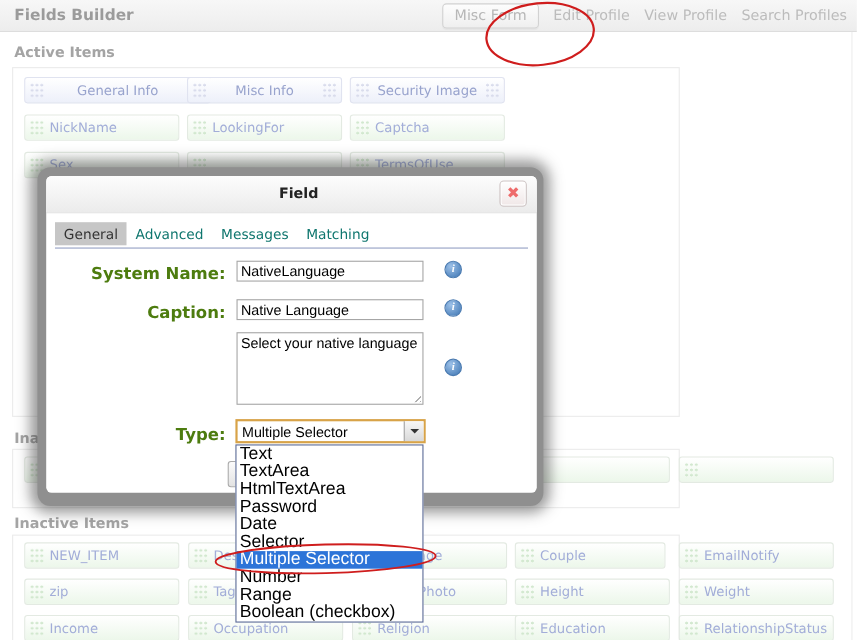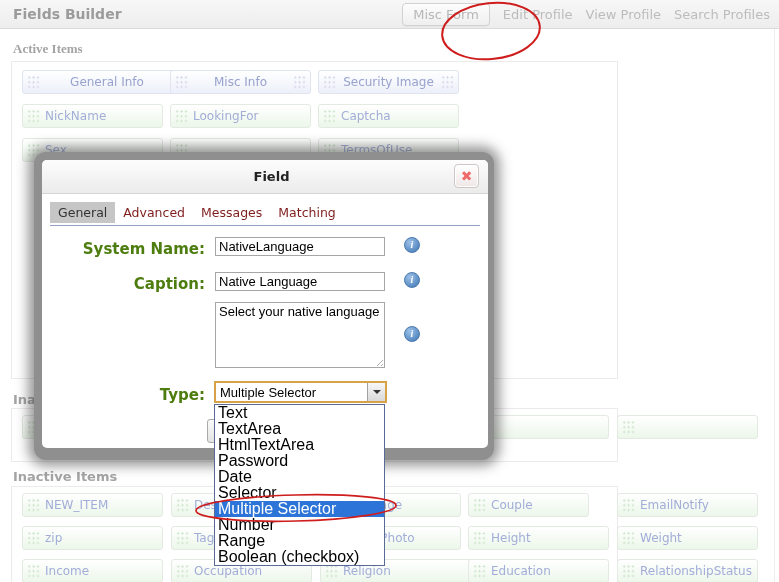--- a/index.html
+++ b/index.html
@@ -38,21 +38,21 @@
     border-radius:5px;z-index:11;}
   #modal-titlebar{position:absolute;left:0;top:0;right:0;height:33px;
     background:linear-gradient(#fdfdfd,#ebebeb);border-bottom:1px solid #d6d6d6;
     border-radius:5px 5px 0 0;display:flex;align-items:center;justify-content:center;}
   #modal-title{margin-left:13px;font-size:13px;font-weight:bold;color:#222;}
   #modal-close{position:absolute;right:9px;top:4px;width:25px;height:24px;box-sizing:border-box;
     border:1px solid #cfc6c6;border-radius:4px;background:linear-gradient(#ffffff,#f0e7e7);
     color:#ee6b6b;font-size:14px;font-weight:bold;display:flex;align-items:center;
     justify-content:center;box-shadow:inset 0 0 0 1px #fff;cursor:pointer;}
   #modal-tabs{position:absolute;left:8px;top:42px;display:flex;font-size:12.5px;}
-  .tab{padding:3px 8px;color:#7f1d1d;white-space:nowrap;cursor:pointer;}
+  .tab{padding:3px 8px;color:#0f766e;white-space:nowrap;cursor:pointer;}
   .tab.active{background:#c6c6c6;color:#333;}
   #tabs-underline{position:absolute;left:8px;right:8px;top:65px;border-top:1px solid #93a0c4;}
   .flabel{position:absolute;left:3px;width:160px;text-align:right;font-size:15px;
     font-weight:bold;color:#4d7c0f;white-space:nowrap;}
   .tinput{position:absolute;left:173px;width:170px;height:19px;box-sizing:border-box;
     border:1px solid #a6a6a6;font-size:13px;font-family:"Liberation Sans",sans-serif;
     padding:1px 3px;background:#fff;color:#000;}
   #desc-area{position:absolute;left:173px;top:142px;width:170px;height:66px;box-sizing:border-box;
     border:1px solid #a6a6a6;font-size:13px;font-family:"Liberation Sans",sans-serif;
     padding:1px 3px;resize:none;overflow:hidden;color:#000;}
@@ -89,21 +89,21 @@
     <span id="app-title">Fields Builder</span>
     <div id="header-links">
         <span class="hlink btn">Misc Form</span>
         <span class="hlink">Edit Profile</span>
         <span class="hlink">View Profile</span>
         <span class="hlink">Search Profiles</span>
       </div>
   </div>
   <div id="page-right-line"></div>
 
-  <div class="sec-heading" style="left:13px;top:41px;font-family:Liberation Serif, serif;">Active Items</div>
+  <div class="sec-heading" style="left:13px;top:41px;">Active Items</div>
   <div class="sec-box" style="left:11px;top:61px;width:605px;height:316px;"></div>
   <div id="active-grid">
       <div class="item c-blue" style="left: 22px; top: 70px; width: 170px;">
         <span class="dots l"></span>
         <span class="dots r"></span>
         <span class="ilabel center">General Info</span>
       </div>
       <div class="item c-blue" style="left: 170px; top: 70px; width: 141px;">
         <span class="dots l"></span>
         <span class="dots r"></span>
@@ -173,21 +173,21 @@
         <span class="ilabel left">NEW_ITEM</span>
       </div>
       <div class="item c-green" style="left: 171px; top: 493px; width: 141px;">
         <span class="dots l"></span>
         <span class="ilabel left">Description</span>
       </div>
       <div class="item c-green" style="left: 320px; top: 493px; width: 141px;">
         <span class="dots l"></span>
         <span class="ilabel left">Language</span>
       </div>
-      <div class="item c-green" style="left: 468px; top: 493px; width: 121px;">
+      <div class="item c-green" style="left: 468px; top: 493px; width: 137px;">
         <span class="dots l"></span>
         <span class="ilabel left">Couple</span>
       </div>
       <div class="item c-green" style="left: 617px; top: 493px; width: 141px;">
         <span class="dots l"></span>
         <span class="ilabel left">EmailNotify</span>
       </div>
       <div class="item c-green" style="left: 22px; top: 526px; width: 141px;">
         <span class="dots l"></span>
         <span class="ilabel left">zip</span>

